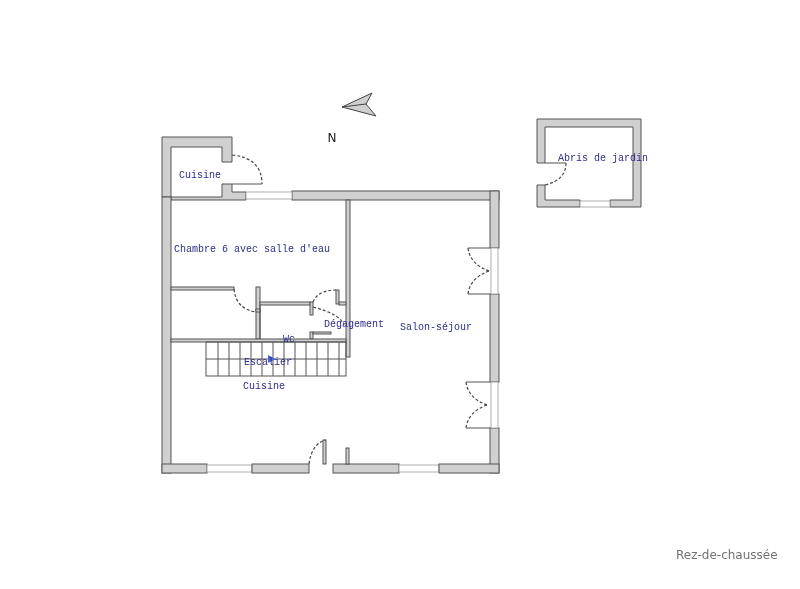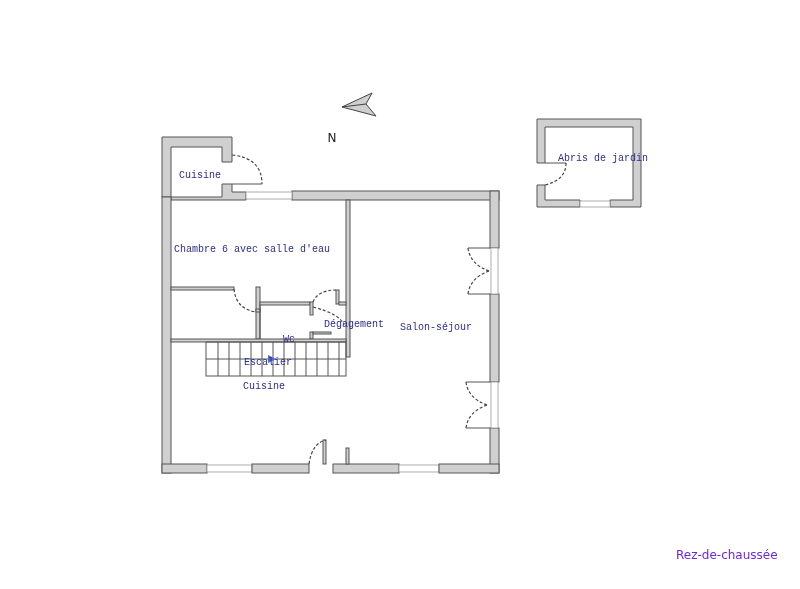--- a/index.html
+++ b/index.html
@@ -4,21 +4,21 @@
 <style>
   html, body { margin:0; padding:0; background:#ffffff; }
   body { width:800px; height:589px; position:relative; overflow:hidden; font-family:"DejaVu Sans", sans-serif; }
   svg { position:absolute; left:0; top:0; }
   .wall { fill:#d0d0d0; stroke:#555555; stroke-width:1; }
   .thin { stroke:#555555; stroke-width:1; fill:none; }
   .door { stroke:#444444; stroke-width:1.2; fill:none; stroke-dasharray:3,2; }
   .win { fill:#ffffff; stroke:#9a9a9a; stroke-width:0.8; }
   .lbl { position:absolute; font-family:Liberation Mono, monospace; font-size:10px; color:#2d2d8a; white-space:nowrap; transform:translate(-50%,-50%); }
   .north { position:absolute; left:332px; top:138px; transform:translate(-50%,-50%); font-family:"DejaVu Sans", sans-serif; font-size:12px; color:#222; }
-  .title { position:absolute; left:676px; top:548px; font-family:"DejaVu Sans", sans-serif; font-size:12px; color:#6d28d9; }
+  .title { position:absolute; left:676px; top:548px; font-family:"DejaVu Sans", sans-serif; font-size:12px; color:#737373; }
 </style>
 </head>
 <body>
 
 <svg width="800" height="589" viewBox="0 0 800 589">
 
   <g>
     <polygon points="342,107 372,93 366,104 376,116" fill="#cfcfcf" stroke="#444" stroke-width="1"></polygon>
     <line x1="342" y1="107" x2="366" y2="104" stroke="#444" stroke-width="1"></line>
   </g>

